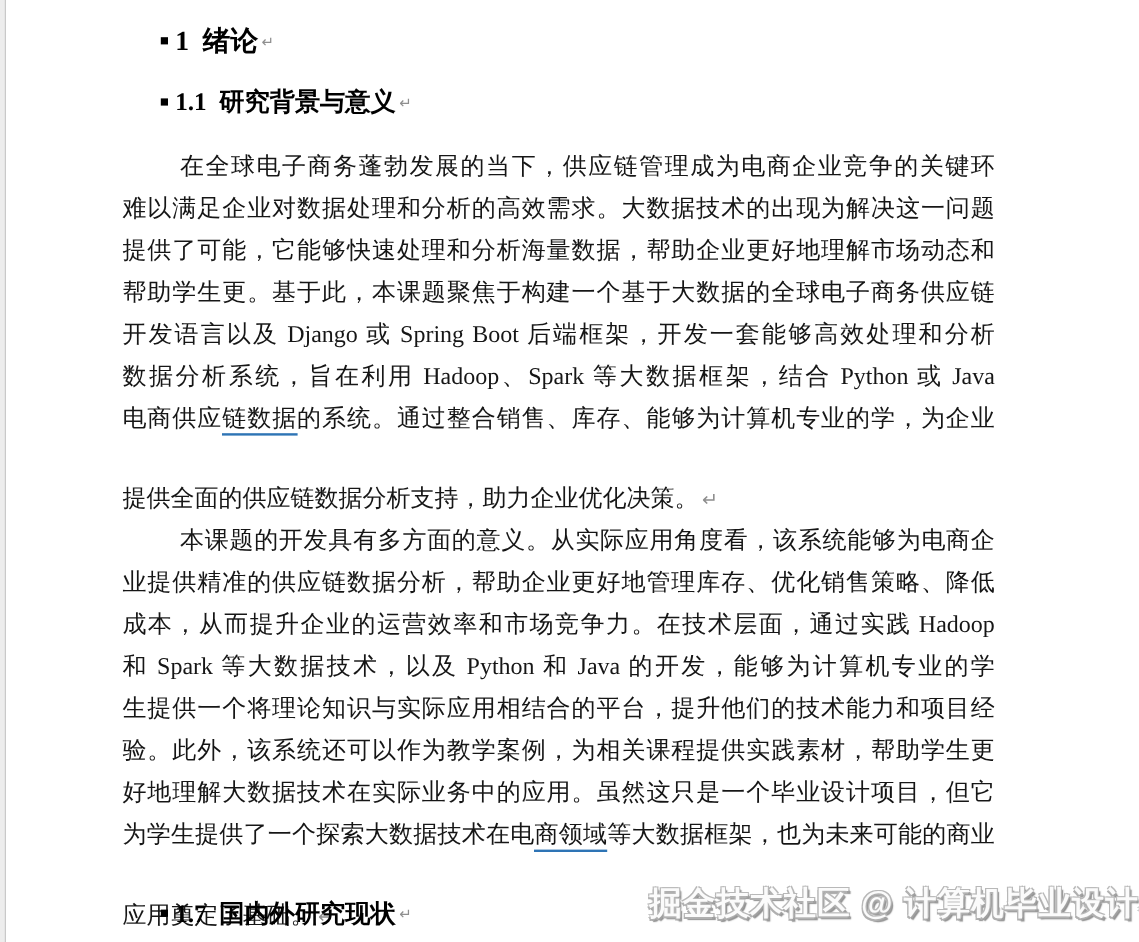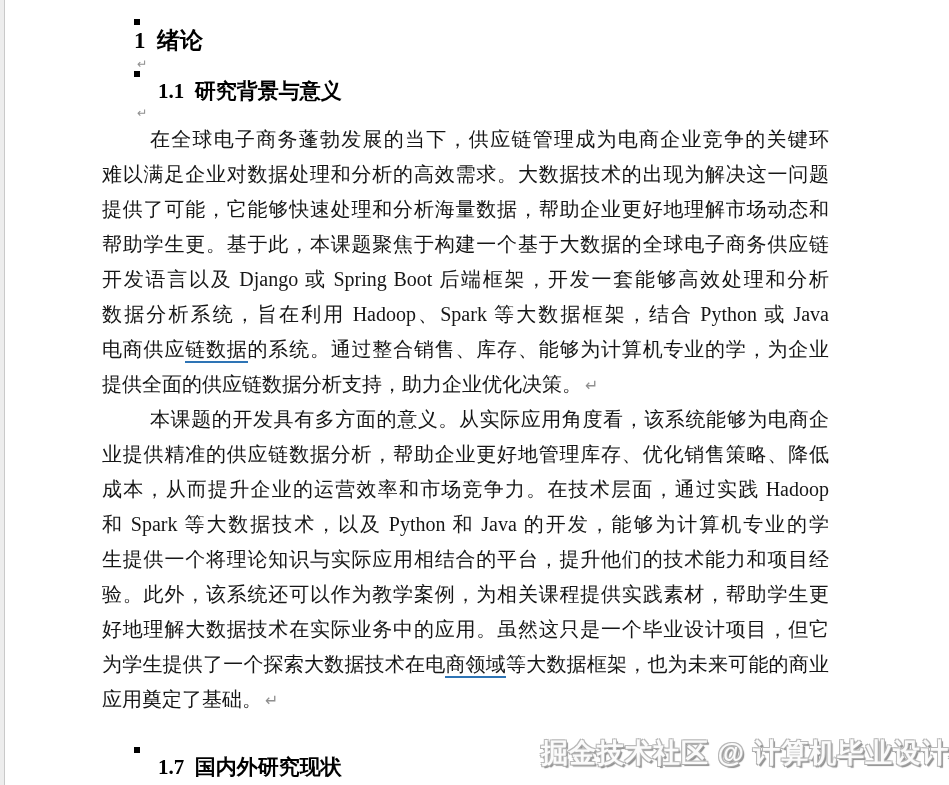--- a/index.html
+++ b/index.html
@@ -9,48 +9,48 @@
     background: #ffffff;
     overflow: hidden;
     font-family: "Liberation Serif", "DejaVu Serif", serif;
     color: #161616;
   }
   .edge {
     position: absolute; left: 0; top: 0; bottom: 0;
     width: 4px; background: #ededed; border-right: 1px solid #c9c9c9;
   }
   .heading-row {
-    position: absolute; display: flex; 
-    white-space: pre; color: #000; flex-direction: column;
+    position: absolute; display: flex; align-items: center;
+    white-space: pre; color: #000;
   }
   .sq {
     display: inline-block; width: 6px; height: 6px;
     background: #000; margin-right: 6px; flex: 0 0 auto;
   }
   .h1-label { font-size: 23px; font-weight: bold; }
-  .h2-label { font-size: 21px; font-weight: bold; margin-left: 24px; }
+  .h2-label { font-size: 21px; font-weight: bold; }
   .rmark {
     color: #8f8f8f; font-weight: normal;
     font-family: "DejaVu Sans", sans-serif;
     margin-left: 3px; font-size: 0.78em;
   }
   .row-h1 { left: 134px; top: 19px; height: 30px; }
   .row-h2a { left: 134px; top: 71px; height: 28px; }
   .row-h2b { left: 134px; top: 747px; height: 28px; }
   .body {
     position: absolute; left: 102px; top: 122px; width: 727px;
     font-size: 20px;
   }
   .line {
     height: 35px; line-height: 35px;
     text-align: justify; text-align-last: justify;
     text-justify: inter-character;
     overflow: hidden;
   }
-  .line.last { text-align-last: left; }
+  .line.last { text-align-last: left; margin-top: 32px; }
   .line.indent { padding-left: 48px; }
   .u { border-bottom: 2px solid #2e74b5; padding-bottom: 1px; }
   .pmark {
     color: #8f8f8f; font-size: 16px; padding-left: 3px;
     font-family: "DejaVu Sans", sans-serif;
   }
   .watermark {
     position: absolute; left: 541px; top: 735px;
     font-family: "Liberation Sans", "DejaVu Sans", sans-serif;
     font-size: 27px; font-weight: bold; letter-spacing: 1px;

